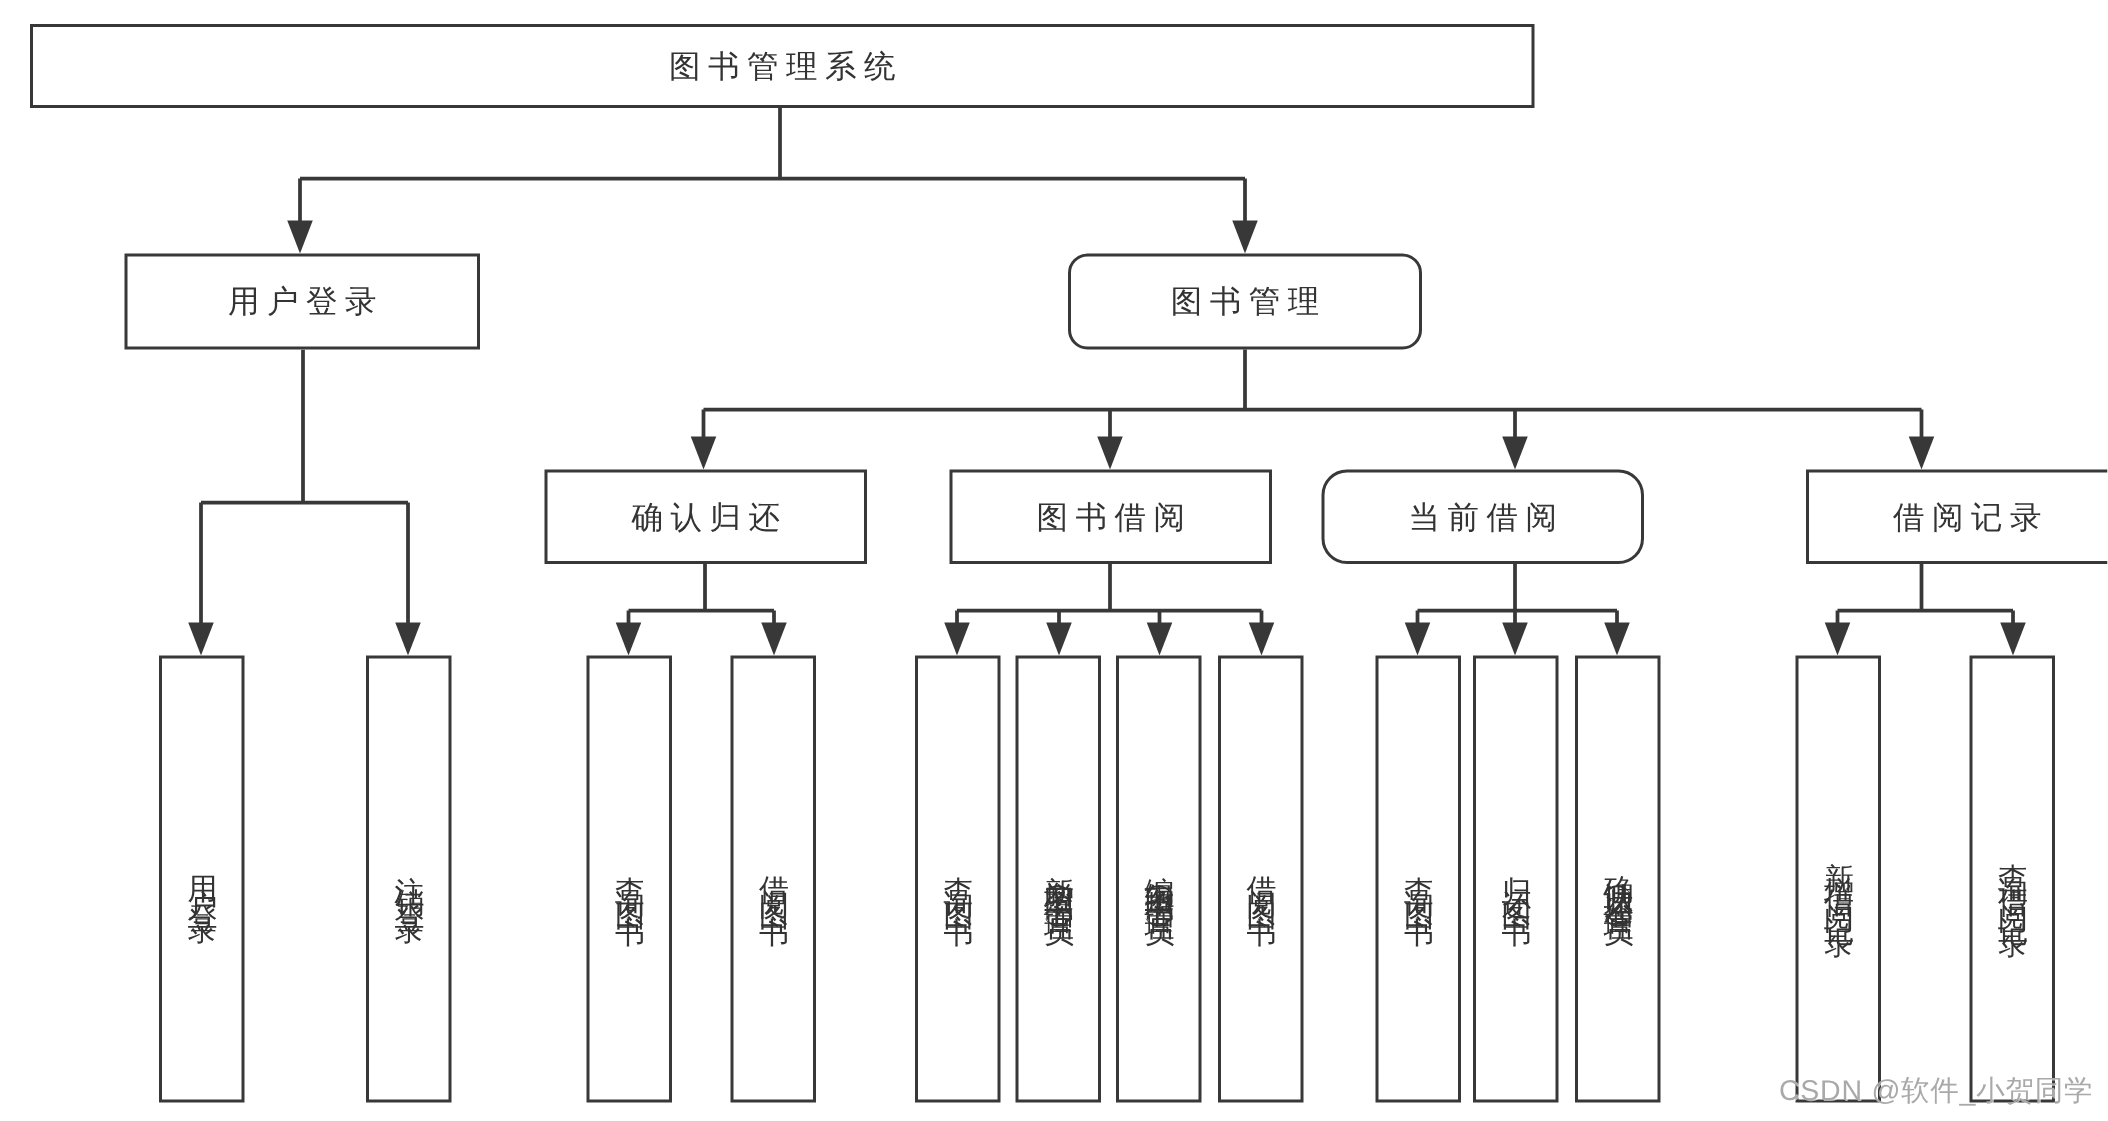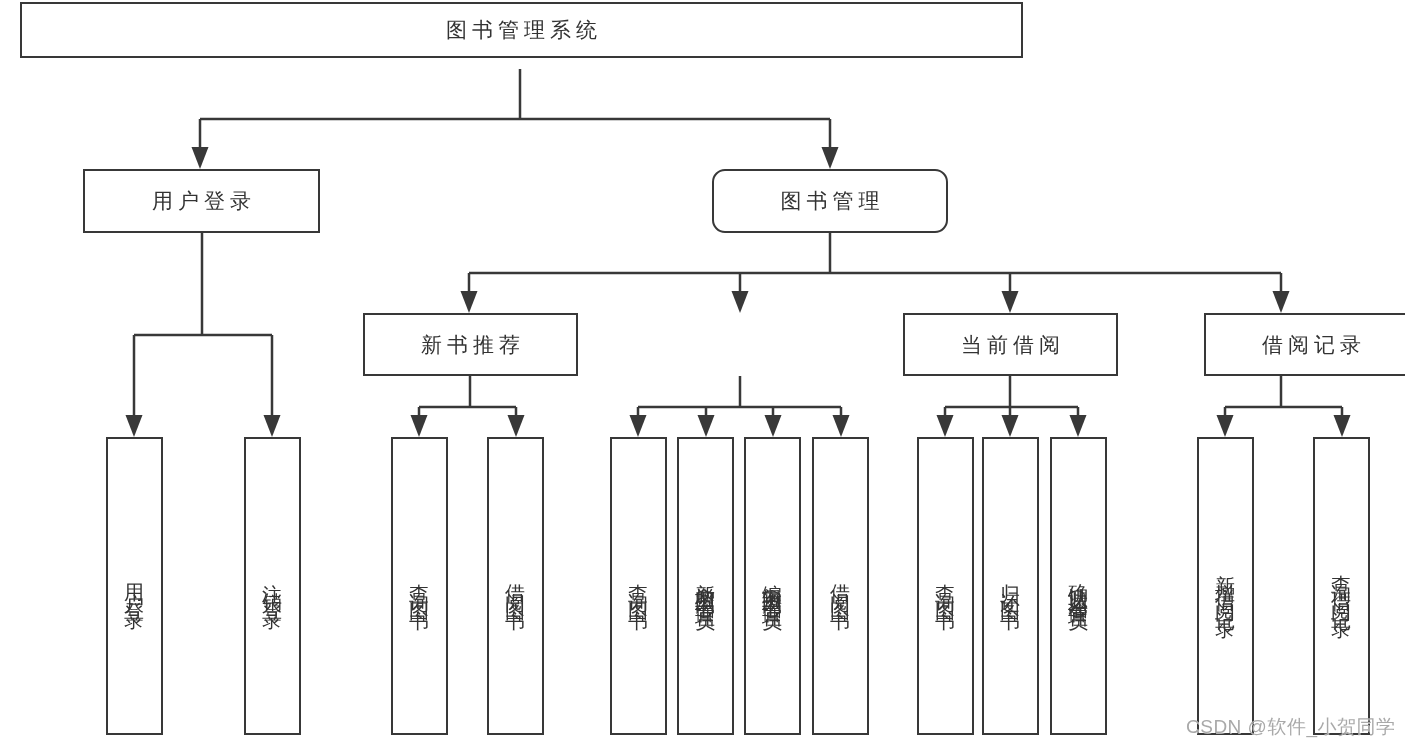--- a/index.html
+++ b/index.html
@@ -41,27 +41,27 @@
   }
   .vbox {
     writing-mode: vertical-lr;
     text-orientation: mixed;
     font-size: 20px;
     letter-spacing: 9px;
     line-height: 1;
   }
   .vbox.long { letter-spacing: 4px; }
   
-  .n-root { left: 20px;  top: 2px;  width: 1003px; height: 56px; }
+  .n-root { left: 20px;  top: 16px;  width: 1003px; height: 56px; }
   .n-l2a  { left: 83px;  top: 169px; width: 237px;  height: 64px; }
   .n-l2b  { left: 712px; top: 169px; width: 236px;  height: 64px; border-radius: 13px; }
   .n-l3   { top: 313px; width: 215px; height: 63px; }
   .n-l3a { left: 363px; }
   .n-l3b { left: 633px; }
-  .n-l3c { left: 903px; }
+  .n-l3c { left: 881px; border-radius: 17px; }
   .n-l3d { left: 1204px; }
   .leaf { top: 437px; width: 57px; height: 298px; }
   .lf1  { left: 106px; }
   .lf2  { left: 244px; }
   .lf3  { left: 391px; }
   .lf4  { left: 487px; }
   .lf5  { left: 610px; }
   .lf6  { left: 677px; }
   .lf7  { left: 744px; }
   .lf8  { left: 812px; }
@@ -123,21 +123,22 @@
     <path d="M1281,376 V407 M1225,407 H1342 M1225,407 V418 M1342,407 V418"></path>
     <polygon points="1216.5,415 1233.5,415 1225,437"></polygon>
     <polygon points="1333.5,415 1350.5,415 1342,437"></polygon>
   </svg>
 
   <div class="node hbox n-root">图书管理系统</div>
 
   <div class="node hbox n-l2a">用户登录</div>
   <div class="node hbox n-l2b">图书管理</div>
 
-  <div class="node hbox n-l3 n-l3a">新书推荐</div>
+  <div class="node hbox n-l3 n-l3a">确认归还</div>
+  <div class="node hbox n-l3 n-l3b">图书借阅</div>
   <div class="node hbox n-l3 n-l3c">当前借阅</div>
   <div class="node hbox n-l3 n-l3d">借阅记录</div>
 
   <div class="node vbox leaf lf1">用户登录</div>
   <div class="node vbox leaf lf2">注销登录</div>
 
   <div class="node vbox leaf lf3">查询图书</div>
   <div class="node vbox leaf lf4">借阅图书</div>
 
   <div class="node vbox leaf lf5">查询图书</div>

